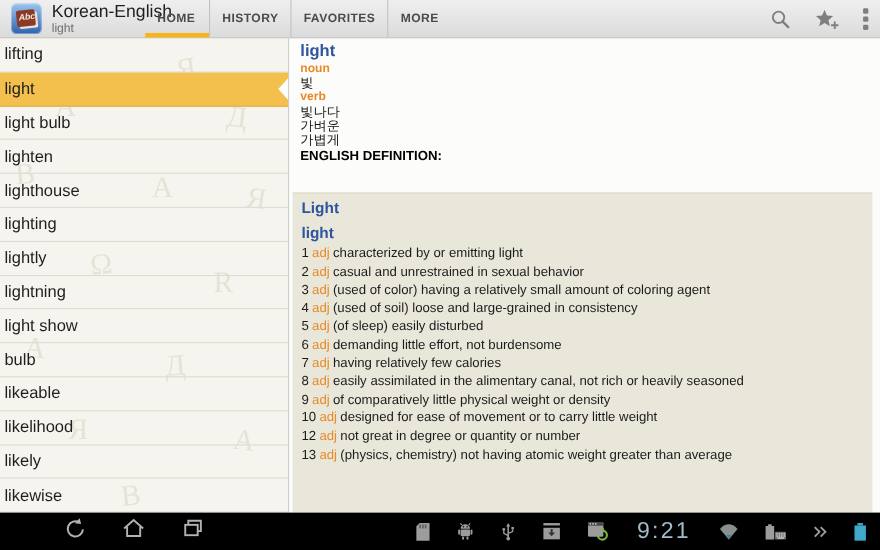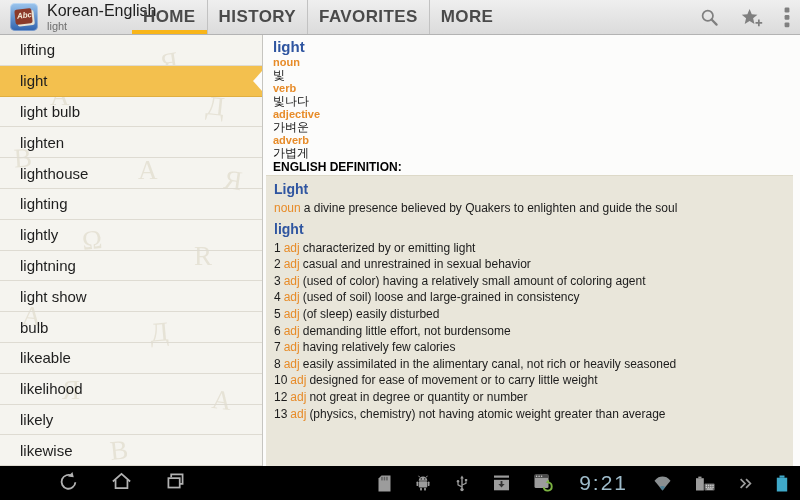--- a/index.html
+++ b/index.html
@@ -12,33 +12,33 @@
   .app-icon{position:absolute;left:10px;top:3px;width:28px;height:28px;border-radius:5px;
     background:linear-gradient(#9CC6EE,#2F62AE);box-shadow:inset 0 0 0 1px rgba(255,255,255,.35);}
   .app-icon .book{position:absolute;left:5px;top:6px;width:17px;height:15px;background:#8B3A2A;
     border-radius:2px;transform:rotate(-6deg);box-shadow:2px 2px 0 #E8E3D5;}
   .app-icon .book span{position:absolute;left:2px;top:2px;color:#F4EAD8;font-size:8px;font-weight:bold;font-style:italic;}
   .title-block{position:absolute;left:47px;top:2px;}
   .title{font-size:16px;color:#1E1E1E;line-height:18px;}
   .subtitle{font-size:11px;color:#6E6E6E;line-height:12px;}
   .tab-bar{position:absolute;left:132px;top:0;height:34px;display:flex;}
   .tab{position:relative;min-width:36px;padding:0 11px;display:flex;align-items:center;justify-content:flex-start;
-    font-size:17px;font-weight:bold;color:#4A4A4A;letter-spacing:.4px;border-right:1px solid #C2C2C2;cursor:default;}
+    font-size:11px;font-weight:bold;color:#4A4A4A;letter-spacing:.4px;border-right:1px solid #C2C2C2;cursor:default;}
   .tab:last-child{border-right:none;}
   .tab.active::after{content:'';position:absolute;left:0;right:0;bottom:0;height:4px;background:#F8B519;}
   .action-buttons{position:absolute;right:10px;top:0;height:34px;display:flex;align-items:center;gap:20px;}
   .action-buttons .icon{display:inline-flex;align-items:center;}
 
   
   .sidebar{position:absolute;top:35px;left:0;width:262px;bottom:34px;background:#F5F4EF;
     border-right:1px solid #C6C5C0;overflow:hidden;}
   .watermark{position:absolute;color:rgba(158,144,96,0.17);font-size:27px;font-family:"Liberation Serif","DejaVu Serif",serif;pointer-events:none;}
   .word-list{position:relative;margin:0;padding:0;list-style:none;}
   .word-row{position:relative;height:30.8px;box-sizing:border-box;display:flex;align-items:center;
-    padding-left:20px;font-size:15px;color:#1E1E1E;border-bottom:1px solid #DEDBD2;}
+    padding-left:4px;font-size:15px;color:#1E1E1E;border-bottom:1px solid #DEDBD2;}
   .word-row.selected{background:#F3C04E;border-bottom-color:#E0AF41;}
   .word-row.selected::after{content:'';position:absolute;right:0;top:50%;margin-top:-10px;width:0;height:0;
     border-top:10px solid transparent;border-bottom:10px solid transparent;border-right:9px solid #FCFCFB;}
 
   
   .content{position:absolute;top:35px;left:263px;right:0;bottom:34px;background:#FCFCFB;
     display:flex;flex-direction:column;overflow:hidden;}
   .entry-head{flex:0 0 137px;padding:3px 10px 0 10px;overflow:hidden;}
   .headword{color:#2F55A0;font-weight:bold;font-size:15px;line-height:18px;}
   .pos-label{color:#E78B28;font-weight:bold;font-size:11px;line-height:13px;}
@@ -173,39 +173,37 @@
   </div>
 
   <div class="content">
     <div class="entry-head">
       <div class="headword">light</div>
       <div id="entry-senses">
           <div class="pos-label">noun</div>
           <div class="translation">빛</div>
           <div class="pos-label">verb</div>
           <div class="translation">빛나다</div>
-          <div class="pos-label">adjective</div>
           <div class="translation">가벼운</div>
-          <div class="pos-label">adverb</div>
           <div class="translation">가볍게</div>
         </div>
       <div class="section-label">ENGLISH DEFINITION:</div>
     </div>
     <div class="definition-panel" id="definition-groups">
         <div class="group-head">Light</div>
-        <div class="def-row"><span class="pos">noun</span><span class="text">a divine presence believed by Quakers to enlighten and guide the soul</span></div>
         <div class="group-head">light</div>
         <div class="def-row"><span class="num">1</span><span class="pos">adj</span><span class="text">characterized by or emitting light</span></div>
         <div class="def-row"><span class="num">2</span><span class="pos">adj</span><span class="text">casual and unrestrained in sexual behavior</span></div>
         <div class="def-row"><span class="num">3</span><span class="pos">adj</span><span class="text">(used of color) having a relatively small amount of coloring agent</span></div>
         <div class="def-row"><span class="num">4</span><span class="pos">adj</span><span class="text">(used of soil) loose and large-grained in consistency</span></div>
         <div class="def-row"><span class="num">5</span><span class="pos">adj</span><span class="text">(of sleep) easily disturbed</span></div>
         <div class="def-row"><span class="num">6</span><span class="pos">adj</span><span class="text">demanding little effort, not burdensome</span></div>
         <div class="def-row"><span class="num">7</span><span class="pos">adj</span><span class="text">having relatively few calories</span></div>
         <div class="def-row"><span class="num">8</span><span class="pos">adj</span><span class="text">easily assimilated in the alimentary canal, not rich or heavily seasoned</span></div>
+        <div class="def-row"><span class="num">9</span><span class="pos">adj</span><span class="text">of comparatively little physical weight or density</span></div>
         <div class="def-row"><span class="num">10</span><span class="pos">adj</span><span class="text">designed for ease of movement or to carry little weight</span></div>
         <div class="def-row"><span class="num">12</span><span class="pos">adj</span><span class="text">not great in degree or quantity or number</span></div>
         <div class="def-row"><span class="num">13</span><span class="pos">adj</span><span class="text">(physics, chemistry) not having atomic weight greater than average</span></div>
       </div>
   </div>
 
   <div class="system-bar">
     <div class="nav-buttons">
         <div><span class="icon"><svg width="23" height="23" viewBox="0 0 24 24">
               <path d="M16.8 6.2 A7.2 7.2 0 1 0 20.2 12.8" fill="none" stroke="#B2B2B2" stroke-width="1.9"></path>

